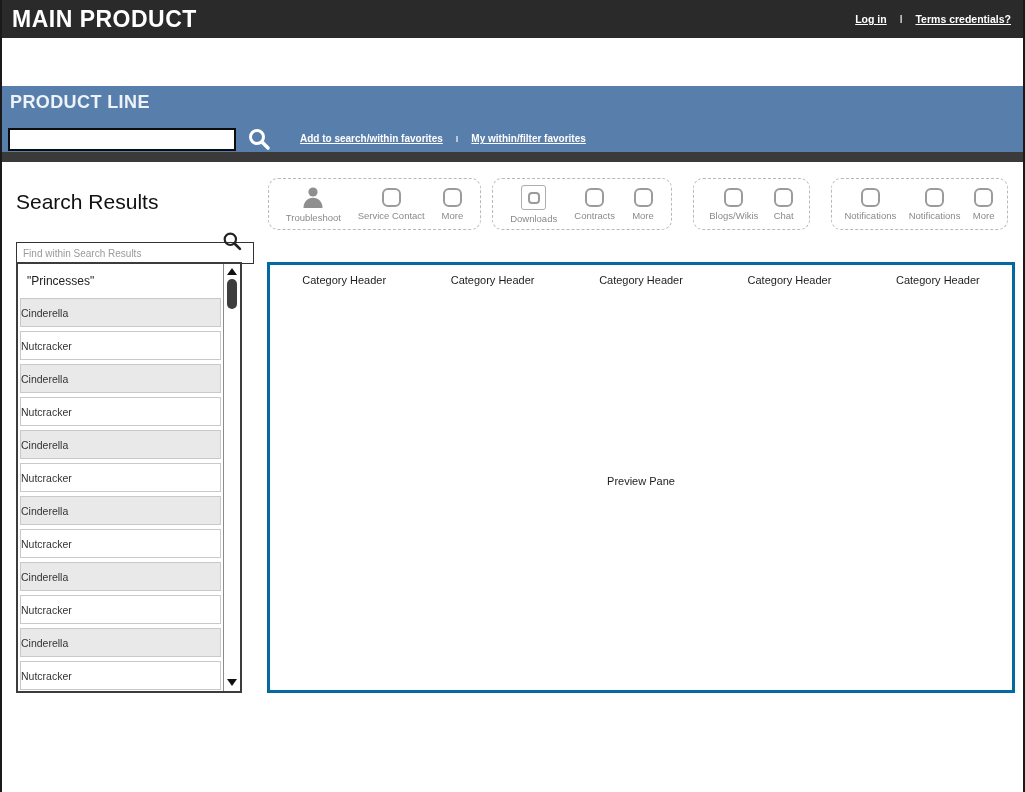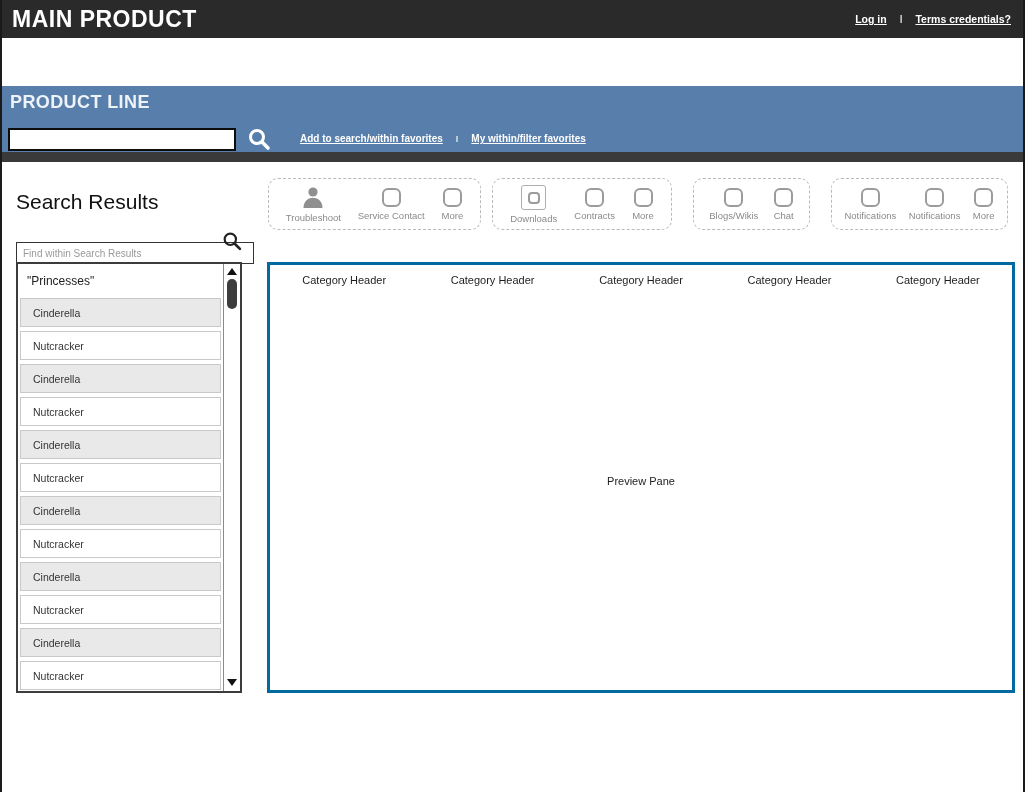--- a/index.html
+++ b/index.html
@@ -43,21 +43,21 @@
 
   
   .results-heading { position:absolute; left:14px; top:28px; font-size:21px; color:#111; }
   .find-input { position:absolute; left:14px; top:68px; width:238px; height:22px; border:1px solid #333; font-size:10px; padding:0 6px; color:#333; outline:none;margin-top:12px; }
   .find-input::placeholder { color:#9a9a9a; }
   .find-btn { position:absolute; left:219px; top:69px; width:21px; height:21px; background:none; border:none; cursor:pointer; }
 
   .list-box { position:absolute; left:14px; top:100px; width:226px; height:431px; border:2px solid #3c3c3c; background:#fff; overflow:hidden; }
   .list-inner { position:absolute; left:0; top:0; right:17px; bottom:0; padding:1px 1px 0 1px; }
   .list-header { height:33px; line-height:33px; padding-left:8px; font-size:12px; color:#222; background:#fff; cursor:pointer; }
-  .row { height:29px; line-height:28px; margin:0 1px 4px 1px; border:1px solid #c9c9c9; font-size:10.5px; color:#333; padding-left:12px; cursor:pointer; }
+  .row { height:29px; line-height:28px; margin:0 1px 4px 1px; border:1px solid #c9c9c9; font-size:10.5px; color:#333; cursor:pointer; }
   .row.shaded { background:#e9e9e9; }
   .row.plain { background:#fff; }
 
   
   .scrollbar { position:absolute; top:0; right:0; bottom:0; width:17px; background:#fff; border-left:1px solid #8a8a8a; }
   .sb-up { position:absolute; top:4px; left:3px; width:0; height:0; border-left:5px solid transparent; border-right:5px solid transparent; border-bottom:7px solid #111; cursor:pointer; }
   .sb-thumb { position:absolute; top:15px; left:3px; width:10px; height:30px; background:#3d3d3d; border-radius:5px; cursor:pointer; }
   .sb-down { position:absolute; bottom:5px; left:3px; width:0; height:0; border-left:5px solid transparent; border-right:5px solid transparent; border-top:7px solid #111; cursor:pointer; }
 
   

